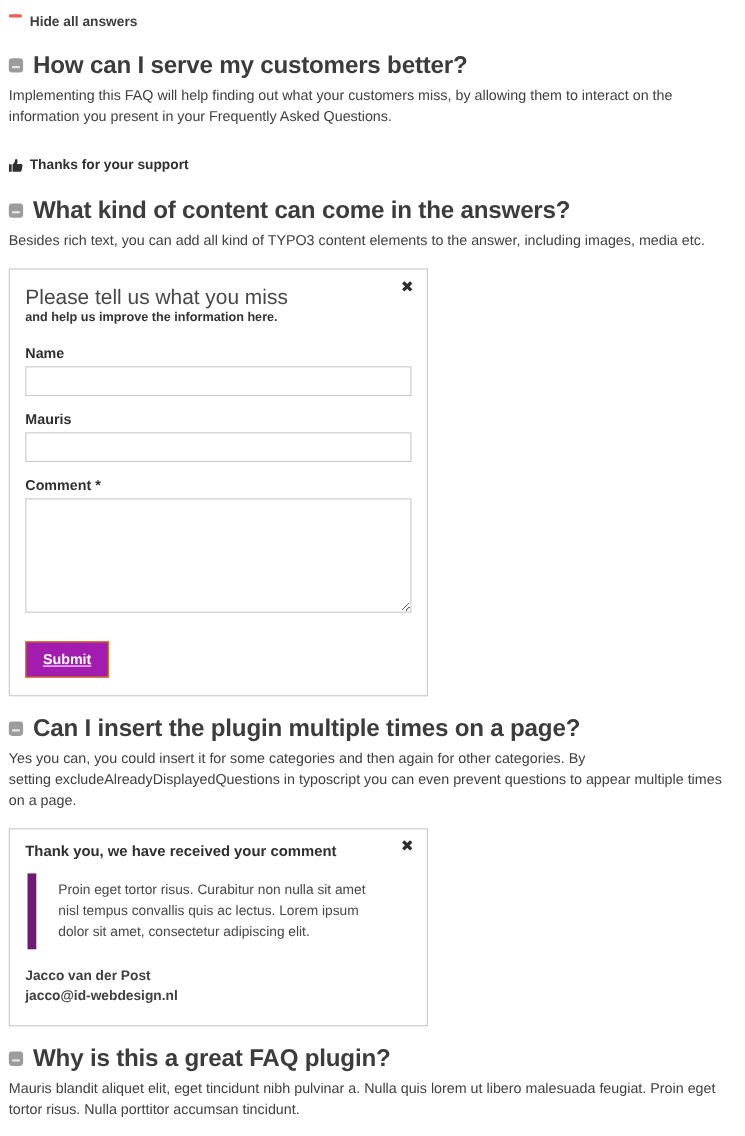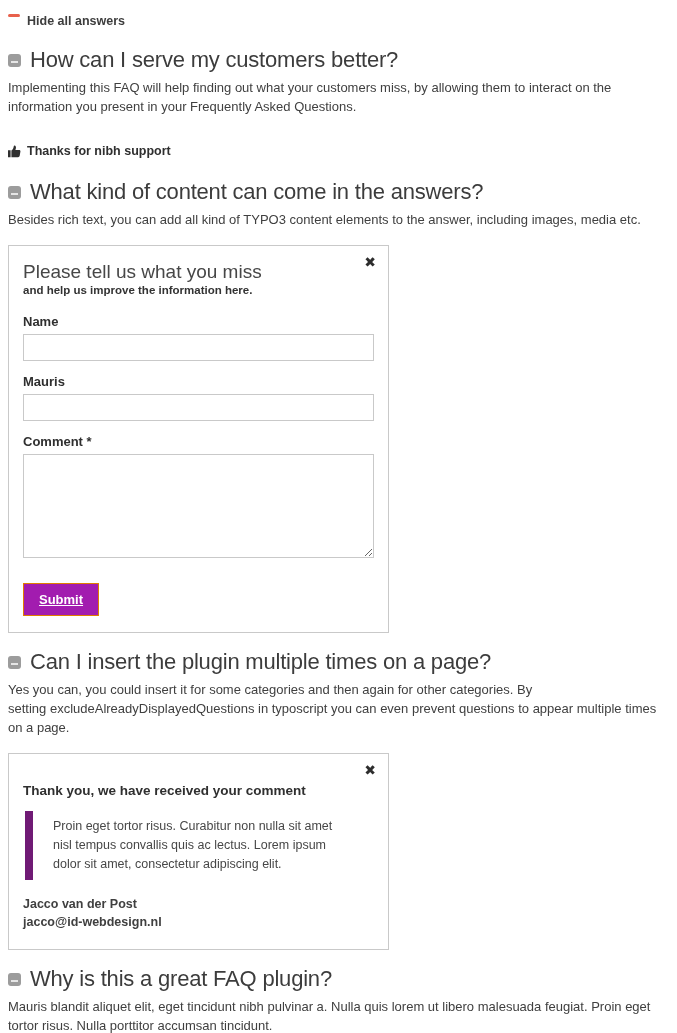--- a/index.html
+++ b/index.html
@@ -10,21 +10,21 @@
     color:#404040;
     -webkit-font-smoothing:antialiased;
   }
   .page { padding:3px 9px 12px 8px; }
 
   
   .hide-all { display:inline-flex; align-items:flex-start; gap:7px; font-size:12.5px; font-weight:600; color:#3d3d3d; cursor:pointer; margin:1px 0 6px 0; }
   .dash-icon { width:12px; height:3px; background:#e8614c; border-radius:2px; flex:0 0 auto; }
 
   
-  h2.faq-q { display:flex; align-items:center; gap:9px; font-size:22px; font-weight:400; color:#3c3c3c; margin:13px 0 5px 0; letter-spacing:-0.2px; cursor:pointer;text-align:right; }
+  h2.faq-q { display:flex; align-items:center; gap:9px; font-size:22px; font-weight:700; color:#3c3c3c; margin:13px 0 5px 0; letter-spacing:-0.2px; cursor:pointer;text-align:right; }
   .sq-icon { width:13px; height:13px; background:#9c9c9c; border-radius:3px; position:relative; flex:0 0 auto; }
   .sq-icon::after { content:""; position:absolute; left:3px; right:3px; top:7px; height:2px; background:#e6e6e6; }
 
   p.faq-a { font-size:13px; line-height:19px; margin:0 0 13px 0; color:#404040; }
   p.faq-a .line { display:block; }
 
   .thanks { display:inline-flex; align-items:center; gap:6px; font-size:12.5px; font-weight:700; color:#2f2f2f; margin:15px 0 8px 0; }
   .thumb-icon { flex:0 0 auto; display:inline-flex; }
 
   
@@ -41,21 +41,21 @@
   textarea.comment-input {
     width:100%; height:104px; border:1px solid #c9c9c9; background:#fff;
     margin:0 0 19px 0; padding:4px 7px; font:13px "Liberation Sans","DejaVu Sans",sans-serif; color:#404040; outline:none; resize:both;
   }
   button.submit-btn {
     background:#a21caf; border:1px solid #e07d00; color:#fff;
     font:700 13px "Liberation Sans","DejaVu Sans",sans-serif;
     padding:8px 15px; cursor:pointer; margin:2px 0 2px 0;text-decoration:underline;
   }
 
-  .confirm-title { font-size:13.5px; font-weight:700; color:#2f2f2f; margin:17px 0 13px 0; padding-right:24px; }
+  .confirm-title { font-size:13.5px; font-weight:700; color:#2f2f2f; margin:0 0 13px 0; padding-right:24px; }
   blockquote.comment-quote {
     margin:0 0 15px 2px; border-left:8px solid #701a75;
     padding:6px 28px 6px 20px; font-size:12.5px; line-height:19px; color:#474747;
   }
   .author-block { font-size:12.5px; line-height:18px; color:#404040; margin:0 0 4px 0;font-weight:bold; }
 </style>
 </head>
 <body>
 
 <div class="page">
@@ -72,21 +72,21 @@
     <span>How can I serve my customers better?</span>
   </h2>
   <p class="faq-a">Implementing this FAQ will help finding out what your customers miss, by allowing them to interact on the information you present in your Frequently Asked Questions.</p>
 
   <div class="thanks">
     <span class="thumb-icon">
       <svg width="13" height="13" viewBox="0 0 16 16">
           <path fill="#2f2f2f" d="M0 6.5h3.2V15H0zM4.2 15V6.8C6 5.6 6.8 3.9 7.1 1.6 7.2.9 7.7.4 8.3.6c.9.3 1.5 1.2 1.5 2.4 0 1-.3 2.2-.7 3.2h4.7c.9 0 1.6.8 1.5 1.7l-.9 5.4c-.2 1-1 1.7-2 1.7H4.2z"></path>
         </svg>
     </span>
-    <span>Thanks for nibh support</span>
+    <span>Thanks for your support</span>
   </div>
 
   
   <h2 class="faq-q">
     <span class="sq-icon"></span>
     <span>What kind of content can come in the answers?</span>
   </h2>
   <p class="faq-a">Besides rich text, you can add all kind of TYPO3 content elements to the answer, including images, media etc.</p>
 
   

